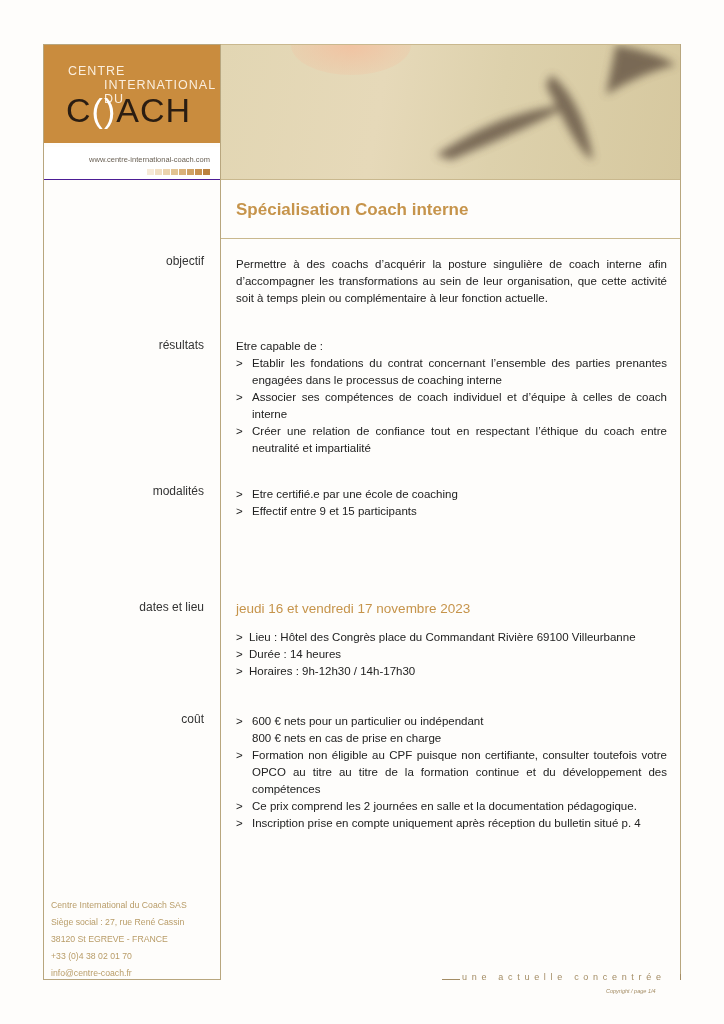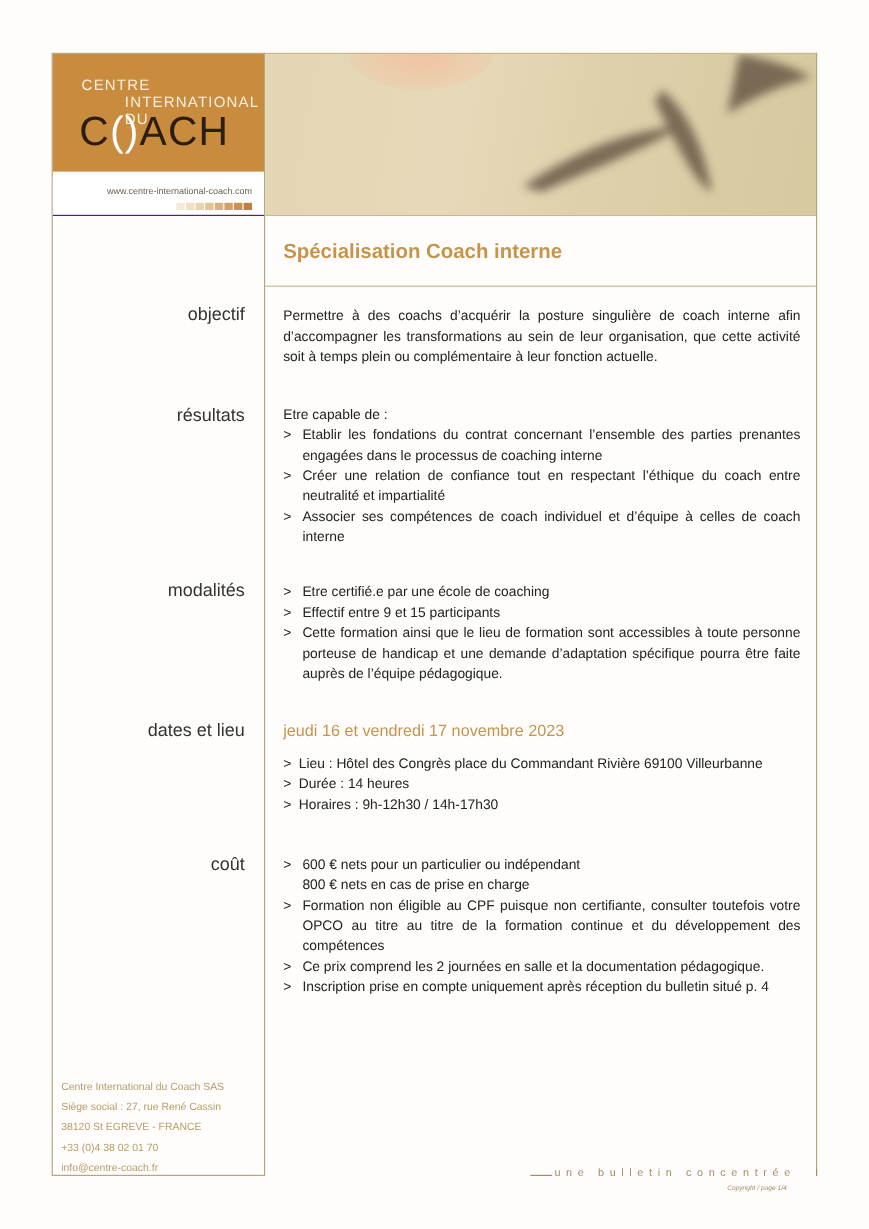--- a/index.html
+++ b/index.html
@@ -47,21 +47,21 @@
     background: radial-gradient(#f1c3a2, rgba(241,195,162,0));
   }
   .title-row {
     position: absolute; left: 221px; top: 180px; width: 459px; height: 58px;
     border-bottom: 1px solid #c9b88e;
   }
   .title {
     position: absolute; left: 15px; top: 20px; font-size: 17px; font-weight: bold; color: #c6944b;
   }
   .label {
-    position: absolute; right: 520px; font-size: 15px; color: #333; white-space: nowrap;
+    position: absolute; right: 520px; font-size: 12px; color: #333; white-space: nowrap;
   }
   .section { position: absolute; left: 236px; width: 431px; font-size: 11.5px; line-height: 17px; color: #222; }
   .para { text-align: justify; }
   .bullet { position: relative; padding-left: 16px; text-align: justify; }
   .bullet::before { content: ">"; position: absolute; left: 0; top: 0; }
   .nobullet { padding-left: 16px; }
   .date-title { font-size: 13.5px; font-weight: normal; color: #c6944b; margin-bottom: 12px; }
   .footer-address {
     position: absolute; left: 51px; top: 897px; font-size: 8.7px; line-height: 17px; color: #b89c68;
   }
@@ -121,29 +121,28 @@
 
 <div class="label" style="top:254px">objectif</div>
 <div class="section" style="top:256px">
   <div class="para">Permettre à des coachs d’acquérir la posture singulière de coach interne afin d’accompagner les transformations au sein de leur organisation, que cette activité soit à temps plein ou complémentaire à leur fonction actuelle.</div>
 </div>
 
 <div class="label" style="top:338px">résultats</div>
 <div class="section" style="top:338px">
   <div>Etre capable de :</div>
   <div class="bullet">Etablir les fondations du contrat concernant l’ensemble des parties prenantes engagées dans le processus de coaching interne</div>
+  <div class="bullet">Associer ses compétences de coach individuel et d’équipe à celles de coach interne</div>
   <div class="bullet">Créer une relation de confiance tout en respectant l’éthique du coach entre neutralité et impartialité</div>
-  <div class="bullet">Associer ses compétences de coach individuel et d’équipe à celles de coach interne</div>
 </div>
 
 <div class="label" style="top:484px">modalités</div>
 <div class="section" style="top:486px">
   <div class="bullet">Etre certifié.e par une école de coaching</div>
   <div class="bullet">Effectif entre 9 et 15 participants</div>
-  <div class="bullet">Cette formation ainsi que le lieu de formation sont accessibles à toute personne porteuse de handicap et une demande d’adaptation spécifique pourra être faite auprès de l’équipe pédagogique.</div>
 </div>
 
 <div class="label" style="top:600px">dates et lieu</div>
 <div class="section" style="top:600px">
   <div class="date-title">jeudi 16 et vendredi 17 novembre 2023</div>
   <div class="bullet" style="padding-left:13px">Lieu : Hôtel des Congrès place du Commandant Rivière 69100 Villeurbanne</div>
   <div class="bullet" style="padding-left:13px">Durée : 14 heures</div>
   <div class="bullet" style="padding-left:13px">Horaires : 9h-12h30 / 14h-17h30</div>
 </div>
 
@@ -158,15 +157,15 @@
 
 <div class="footer-address">
   <div>Centre International du Coach SAS</div>
   <div>Siège social : 27, rue René Cassin</div>
   <div>38120 St EGREVE - FRANCE</div>
   <div>+33 (0)4 38 02 01 70</div>
   <div>info@centre-coach.fr</div>
 </div>
 
 <div class="tagline-line"></div>
-<div class="tagline">une bulletin concentrée</div>
+<div class="tagline">une actuelle concentrée</div>
 <div class="tagline-tick"></div>
 <div class="copyright">Copyright / page 1/4</div>
 
 </body></html>

